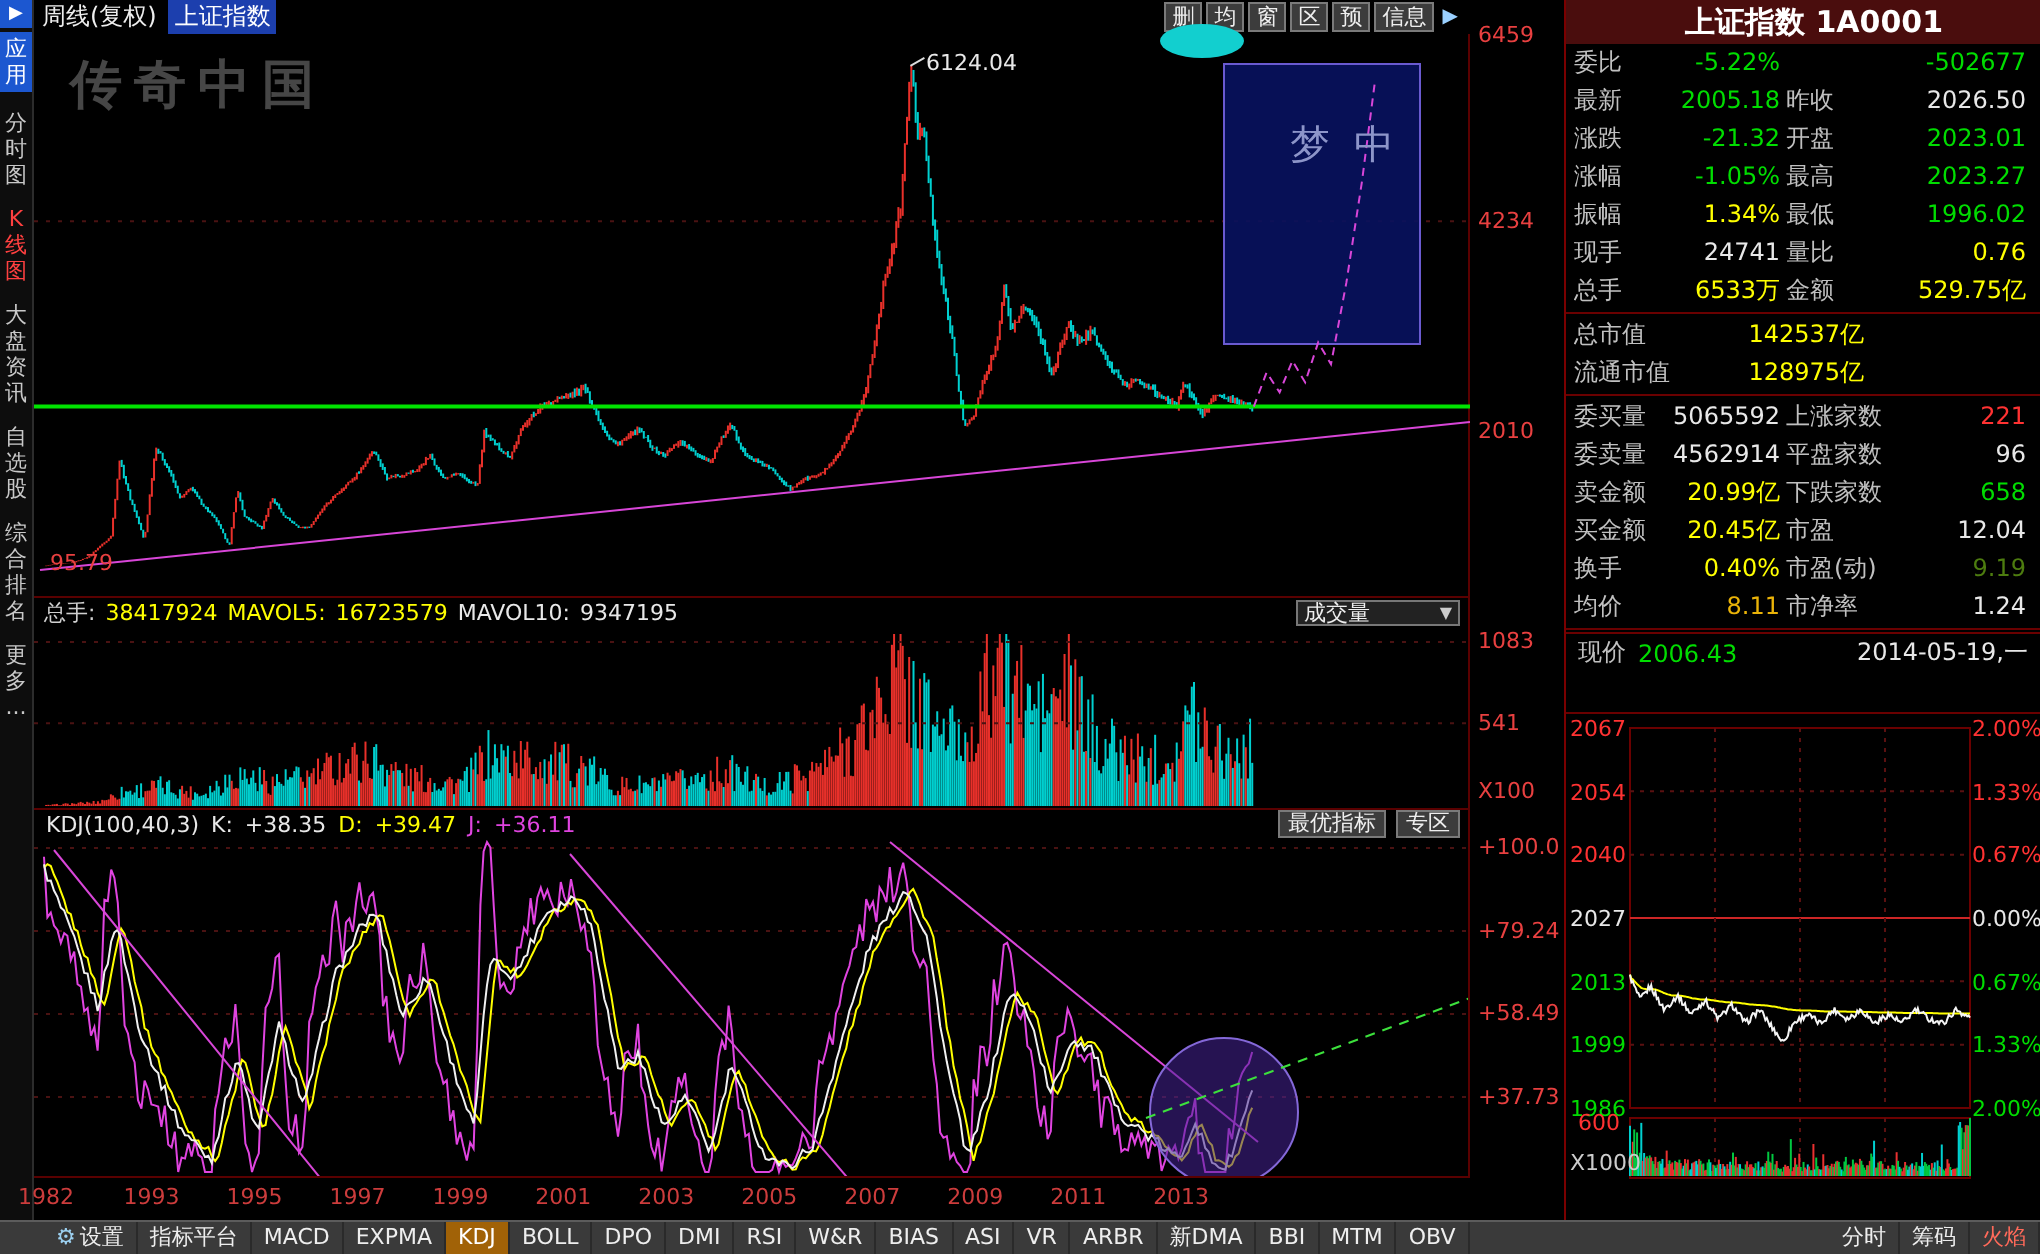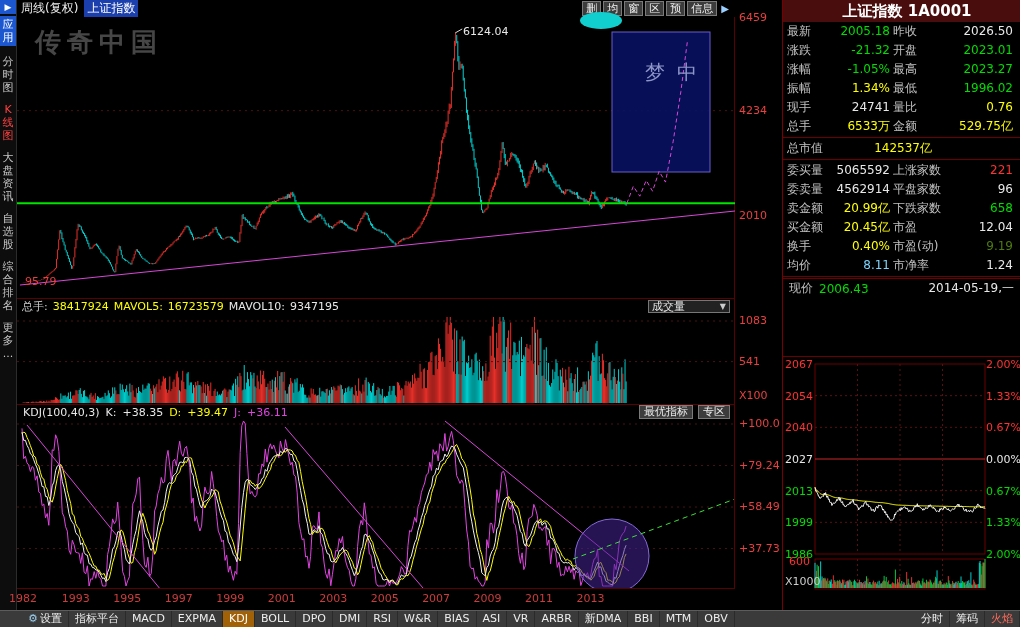--- a/index.html
+++ b/index.html
@@ -1318,20 +1318,26 @@
       <div class="xlab" style="left: 404.127px;">2007</div>
       <div class="xlab" style="left: 455.607px;">2009</div>
       <div class="xlab" style="left: 507.087px;">2011</div>
       <div class="xlab" style="left: 558.567px;">2013</div>
     </div>
 
   <aside id="right-panel">
     <div id="qp-title">上证指数 1A0001</div>
     <div id="qp-body">
         <div class="qrow">
+          <span class="ql">委比</span>
+          <span class="qv" style="color: rgb(0, 221, 0);">-5.22%</span>
+          <span class="ql"></span>
+          <span class="qv" style="color: rgb(0, 221, 0);">-502677</span>
+        </div>
+        <div class="qrow">
           <span class="ql">最新</span>
           <span class="qv" style="color: rgb(0, 221, 0);">2005.18</span>
           <span class="ql">昨收</span>
           <span class="qv" style="color: rgb(232, 232, 232);">2026.50</span>
         </div>
         <div class="qrow">
           <span class="ql">涨跌</span>
           <span class="qv" style="color: rgb(0, 221, 0);">-21.32</span>
           <span class="ql">开盘</span>
           <span class="qv" style="color: rgb(0, 221, 0);">2023.01</span>
@@ -1358,20 +1364,24 @@
           <span class="ql">总手</span>
           <span class="qv" style="color: rgb(255, 255, 0);">6533万</span>
           <span class="ql">金额</span>
           <span class="qv" style="color: rgb(255, 255, 0);">529.75亿</span>
         </div>
         <div class="qdiv"></div>
         <div class="qrow wide">
           <span class="ql">总市值</span>
           <span class="qv" style="color: rgb(255, 255, 0);">142537亿</span>
         </div>
+        <div class="qrow wide">
+          <span class="ql">流通市值</span>
+          <span class="qv" style="color: rgb(255, 255, 0);">128975亿</span>
+        </div>
         <div class="qdiv"></div>
         <div class="qrow">
           <span class="ql">委买量</span>
           <span class="qv" style="color: rgb(232, 232, 232);">5065592</span>
           <span class="ql">上涨家数</span>
           <span class="qv" style="color: rgb(255, 50, 50);">221</span>
         </div>
         <div class="qrow">
           <span class="ql">委卖量</span>
           <span class="qv" style="color: rgb(232, 232, 232);">4562914</span>
@@ -1391,21 +1401,21 @@
           <span class="qv" style="color: rgb(232, 232, 232);">12.04</span>
         </div>
         <div class="qrow">
           <span class="ql">换手</span>
           <span class="qv" style="color: rgb(255, 255, 0);">0.40%</span>
           <span class="ql">市盈(动)</span>
           <span class="qv" style="color: #4d7c0f;">9.19</span>
         </div>
         <div class="qrow">
           <span class="ql">均价</span>
-          <span class="qv" style="color: #7dd3fc;">8.11</span>
+          <span class="qv" style="color: #eab308;">8.11</span>
           <span class="ql">市净率</span>
           <span class="qv" style="color: rgb(232, 232, 232);">1.24</span>
         </div>
         <div class="qdiv"></div>
         <div id="price-row">
           <span class="pl">现价</span>
           <span class="pv" style="color: rgb(0, 221, 0);">2006.43</span>
           <span class="date">2014-05-19,一</span>
         </div>
       </div>

